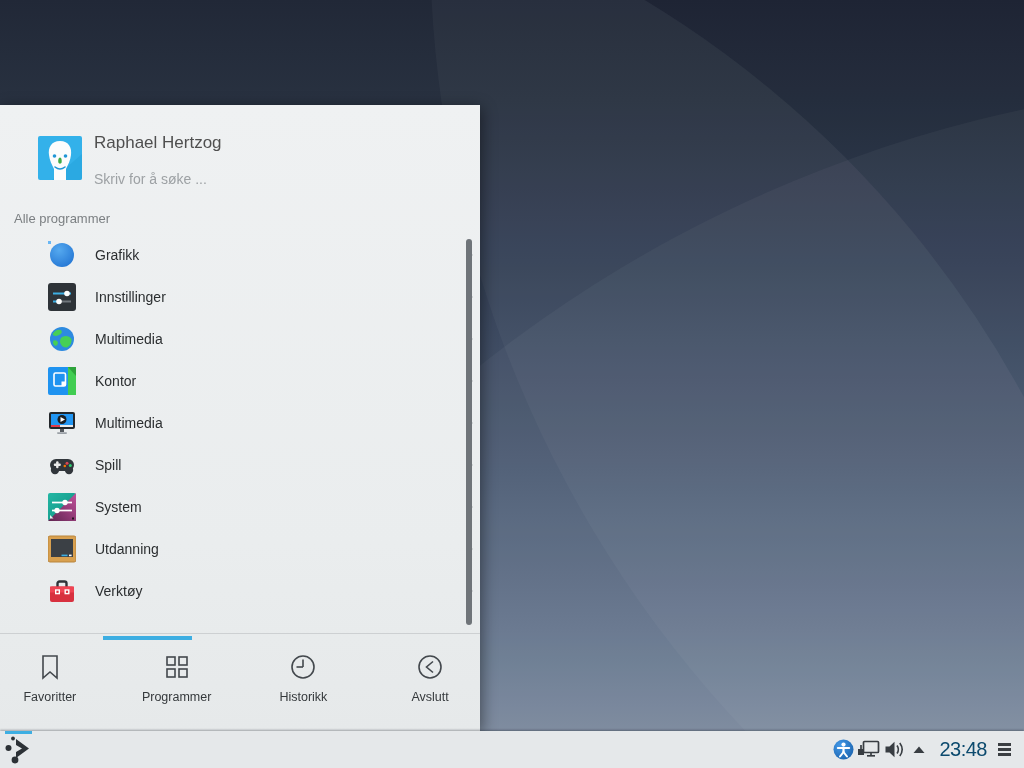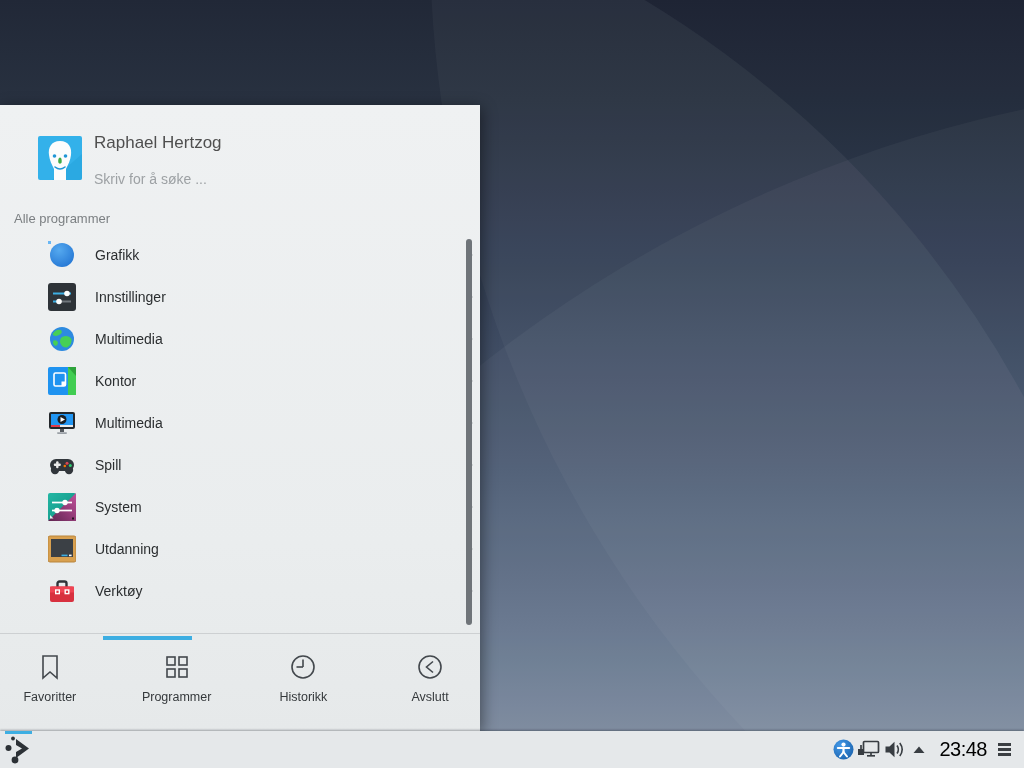--- a/index.html
+++ b/index.html
@@ -43,21 +43,21 @@
   .tab{flex:1;display:flex;flex-direction:column;align-items:center;padding-top:9px;cursor:pointer;}
   .tab-label{margin-top:6px;font-size:12.5px;color:#35393c;}
 
   
   .panel{position:absolute;left:0;top:731px;width:1024px;height:37px;background:#e5e8ea;
          box-shadow:0 -1px 2px rgba(20,26,38,0.35);}
   .launcher{position:absolute;left:2px;top:0;width:38px;height:37px;cursor:pointer;}
   .launcher-indicator{position:absolute;left:5px;top:0;width:27px;height:3px;background:#3daee2;}
   .tray{position:absolute;right:13px;top:0;height:37px;display:flex;align-items:center;}
   .tray-icon{display:flex;align-items:center;justify-content:center;cursor:pointer;}
-  .clock{margin-left:9px;font-size:20px;color:#000000;letter-spacing:-0.5px;cursor:default;}
+  .clock{margin-left:9px;font-size:20px;color:#0c4a6e;letter-spacing:-0.5px;cursor:default;}
   .panel-hamburger{margin-left:11px;display:flex;flex-direction:column;gap:2.8px;cursor:pointer;}
   .panel-hamburger span{display:block;width:13px;height:2.2px;background:#3a3e42;}
 </style>
 </head>
 <body>
 
 <div class="screen">
   <div class="arc arc1"></div>
   <div class="arc arc2"></div>
   <div class="arc arc3"></div>

